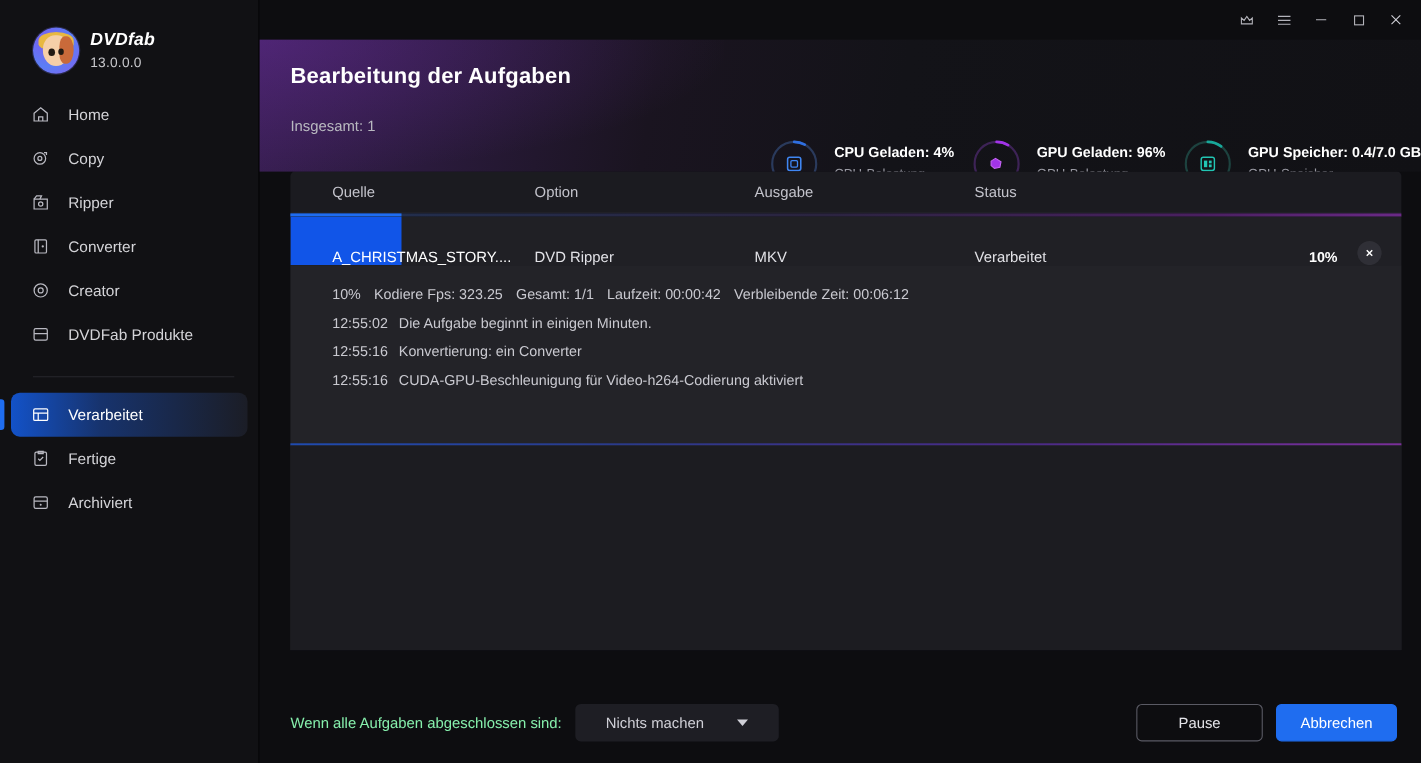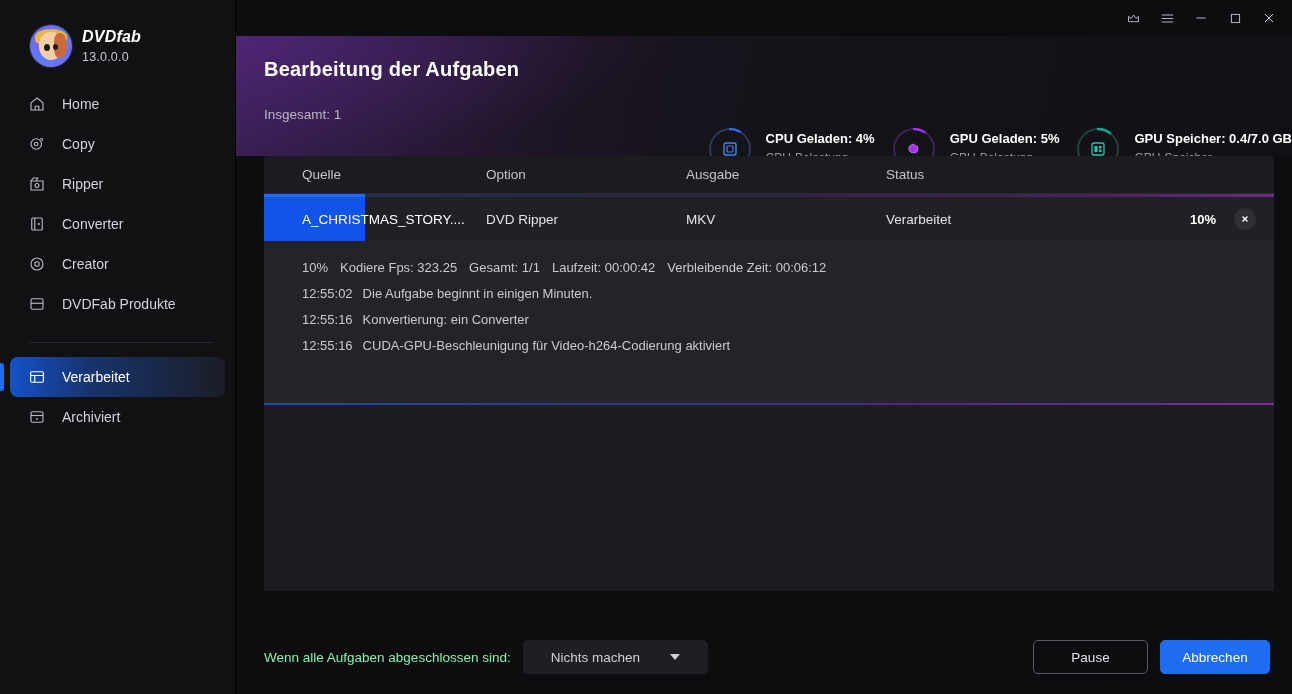--- a/index.html
+++ b/index.html
@@ -127,21 +127,21 @@
   .c5 { width: 130px; text-align: right; }
   .c6 { flex: 1; text-align: center; }
 
   .rowprog {
     position: relative; height: 3px; width: 100%;
     background: linear-gradient(90deg, #20304f 0%, #2b2440 48%, #4a2060 82%, #6a2a86 100%);
   }
   .rowprog .fill { position: absolute; left: 0; top: 0; height: 3px; width: 10%; background: #1f6df0; }
 
   .trow {
-    position: relative; display: flex; align-items: center; height: 44px;
+    position: relative; display: flex; align-items: flex-end; height: 44px;
     background: #202025; overflow: hidden; cursor: pointer;
   }
   .trow .selfill {
     position: absolute; left: 0; top: 0; height: 100%; width: 10%;
     background: #1155e8;
   }
   .trow > div { position: relative; z-index: 2; font-size: 13.5px; color: #e2e2e7; }
   .trow .c1 { color: #ffffff; }
   .trow .c5 { font-weight: bold; color: #ffffff; font-size: 13px; }
   .xbtn {
@@ -277,20 +277,30 @@
       <div class="navitem active">
         <span class="ic">
           <svg width="18" height="18" viewBox="0 0 24 24" fill="none" stroke="#ffffff" stroke-width="1.5">
             <rect x="3.5" y="5" width="17" height="14" rx="1.6"></rect>
               <path d="M3.5 10h17M9 10v9"></path>
           </svg>
         </span>
         <span>Verarbeitet</span>
       </div>
 
+      <div class="navitem">
+        <span class="ic">
+          <svg width="18" height="18" viewBox="0 0 24 24" fill="none" stroke="#b9b9c1" stroke-width="1.5">
+            <rect x="5" y="4" width="14" height="16" rx="1.6"></rect>
+              <path d="M9 3.2h6v2.6H9z"></path>
+              <path d="M9 12l2 2 4-4"></path>
+          </svg>
+        </span>
+        <span>Fertige</span>
+      </div>
 
       <div class="navitem">
         <span class="ic">
           <svg width="18" height="18" viewBox="0 0 24 24" fill="none" stroke="#b9b9c1" stroke-width="1.5">
             <rect x="4" y="5" width="16" height="14" rx="2"></rect>
               <path d="M4 10h16"></path>
               <circle cx="12" cy="14.5" r="1.2" fill="#b9b9c1" stroke="none"></circle>
           </svg>
         </span>
         <span>Archiviert</span>
@@ -356,21 +366,21 @@
           <div class="ring">
             <svg width="46" height="46" viewBox="0 0 46 46">
               <circle cx="23" cy="23" r="20" fill="none" stroke="#3d2356" stroke-width="2"></circle>
               <circle cx="23" cy="23" r="20" fill="none" stroke="#a234e8" stroke-width="2.4" stroke-dasharray="11 114.6" stroke-linecap="round" transform="rotate(-90 23 23)"></circle>
               <g>
                 <path d="M18 20.5l4-2.5 5 3-1 5-5 1-3-2.5z" fill="#a234e8" stroke="#c564f5" stroke-width="1"></path>
               </g>
             </svg>
           </div>
           <div class="stat-txt">
-            <div class="stat-main">GPU Geladen: 5%</div>
+            <div class="stat-main">GPU Geladen: 96%</div>
             <div class="stat-sub">GPU-Belastung</div>
           </div>
         </div>
 
         <div class="stat">
           <div class="ring">
             <svg width="46" height="46" viewBox="0 0 46 46">
               <circle cx="23" cy="23" r="20" fill="none" stroke="#1d423f" stroke-width="2"></circle>
               <circle cx="23" cy="23" r="20" fill="none" stroke="#18a89a" stroke-width="2.4" stroke-dasharray="13 112.6" stroke-linecap="round" transform="rotate(-90 23 23)"></circle>
               <g>

